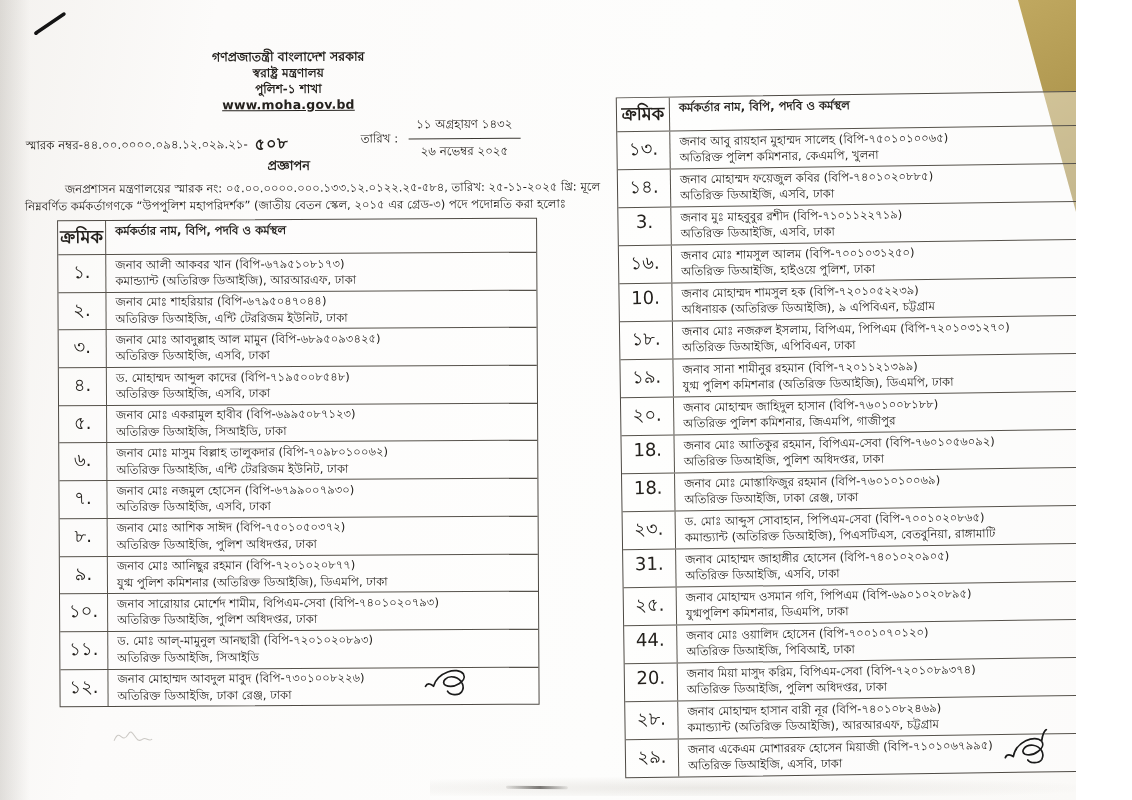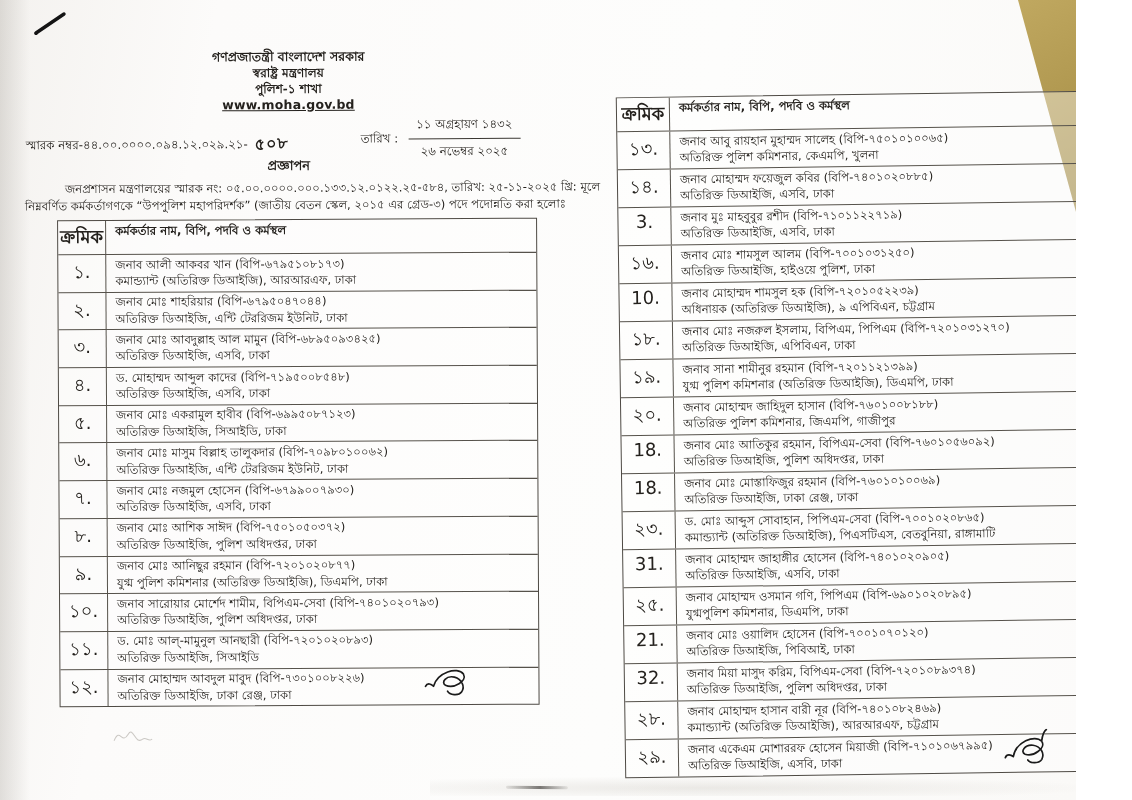--- a/index.html
+++ b/index.html
@@ -320,29 +320,29 @@
 
   <div class="trow">
     <div class="cell-sl">২৫.</div>
     <div class="cell-main">
       <div class="l1">জনাব মোহাম্মদ ওসমান গণি, পিপিএম (বিপি-৬৯০১০২০৮৯৫)</div>
       <div class="l2">যুগ্মপুলিশ কমিশনার, ডিএমপি, ঢাকা</div>
     </div>
   </div>
 
   <div class="trow">
-    <div class="cell-sl">21.</div>
+    <div class="cell-sl">44.</div>
     <div class="cell-main">
       <div class="l1">জনাব মোঃ ওয়ালিদ হোসেন (বিপি-৭০০১০৭০১২০)</div>
       <div class="l2">অতিরিক্ত ডিআইজি, পিবিআই, ঢাকা</div>
     </div>
   </div>
 
   <div class="trow">
-    <div class="cell-sl">32.</div>
+    <div class="cell-sl">20.</div>
     <div class="cell-main">
       <div class="l1">জনাব মিয়া মাসুদ করিম, বিপিএম-সেবা (বিপি-৭২০১০৮৯৩৭৪)</div>
       <div class="l2">অতিরিক্ত ডিআইজি, পুলিশ অধিদপ্তর, ঢাকা</div>
     </div>
   </div>
 
   <div class="trow">
     <div class="cell-sl">২৮.</div>
     <div class="cell-main">
       <div class="l1">জনাব মোহাম্মদ হাসান বারী নূর (বিপি-৭৪০১০৮২৪৬৯)</div>

